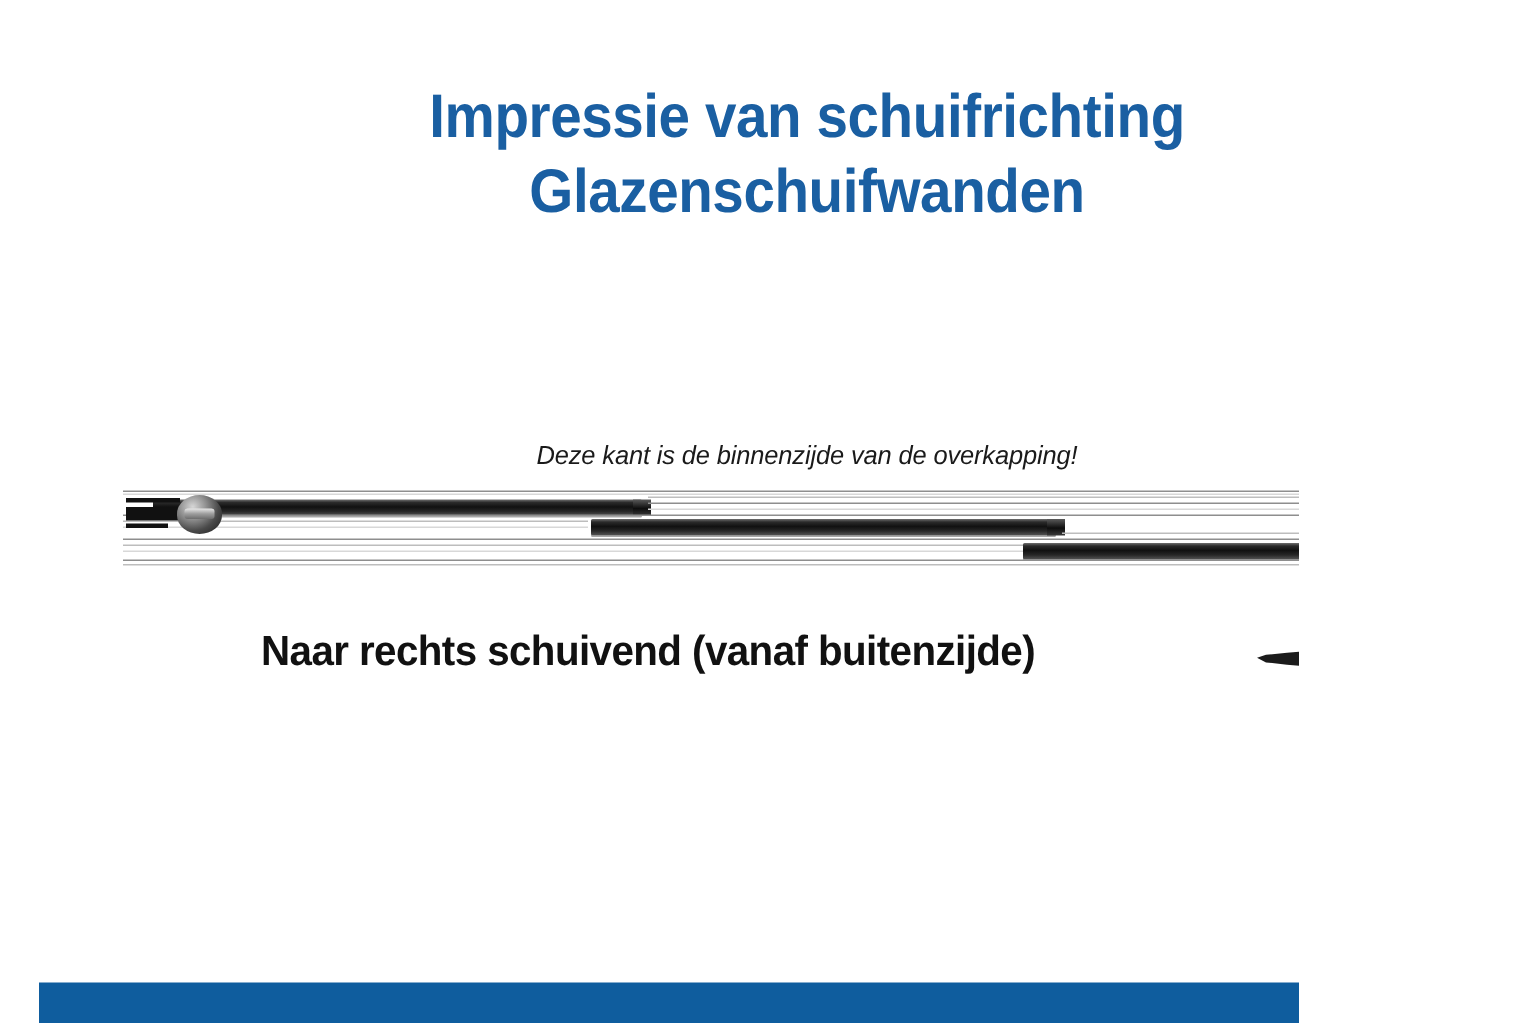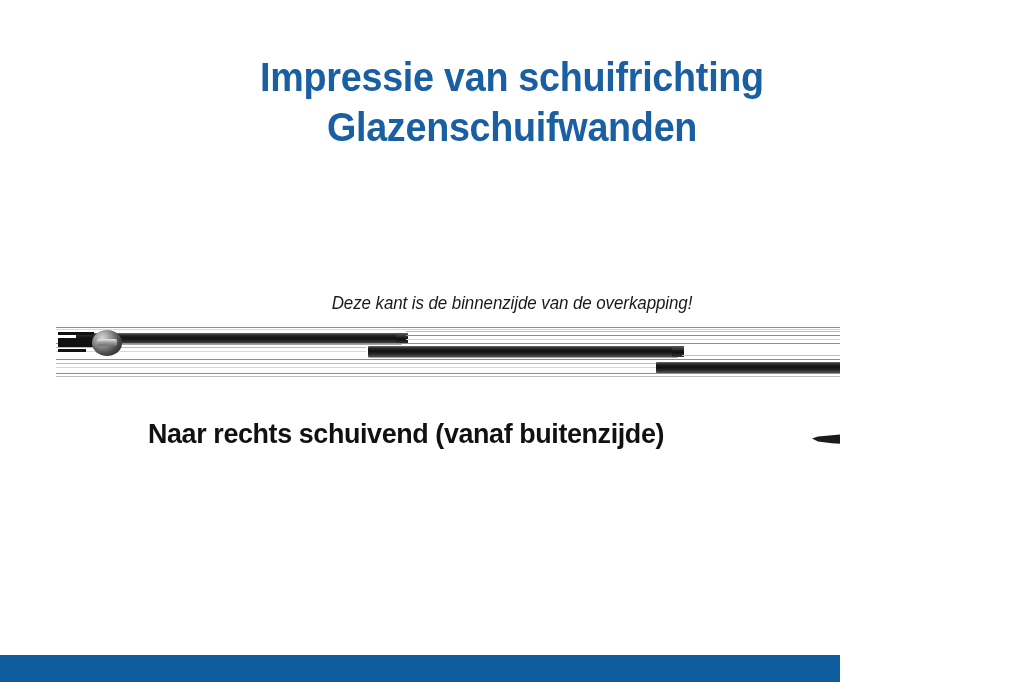--- a/index.html
+++ b/index.html
@@ -7,20 +7,21 @@
     padding: 0;
     background: #ffffff;
   }
   #page {
     position: relative;
     width: 840px;
     height: 682px;
     background: #ffffff;
     overflow: hidden;
     font-family: "Liberation Sans", sans-serif;
+    margin-left: 26px;
   }
 
   
   .title-block {
     position: absolute;
     top: 52px;
     left: 0;
     width: 1024px;
     text-align: center;
     color: #1A5FA2;

